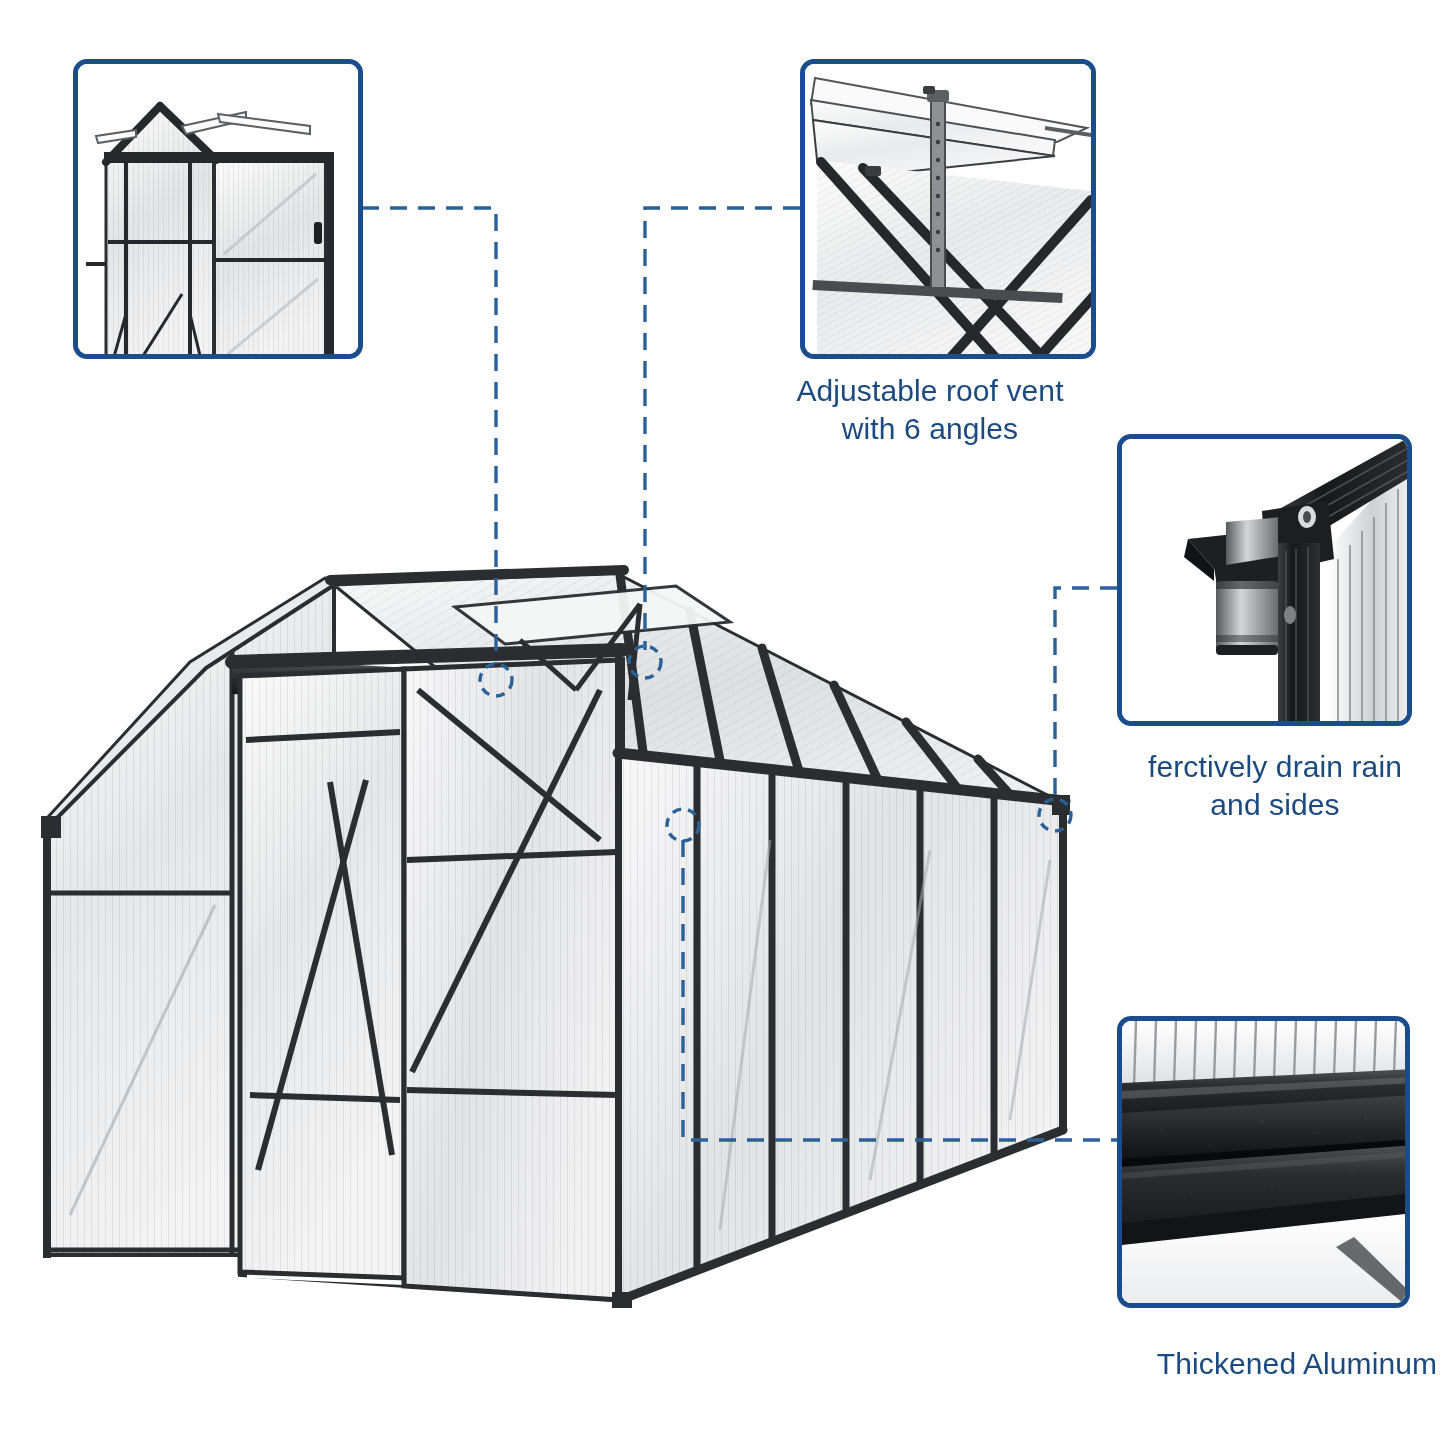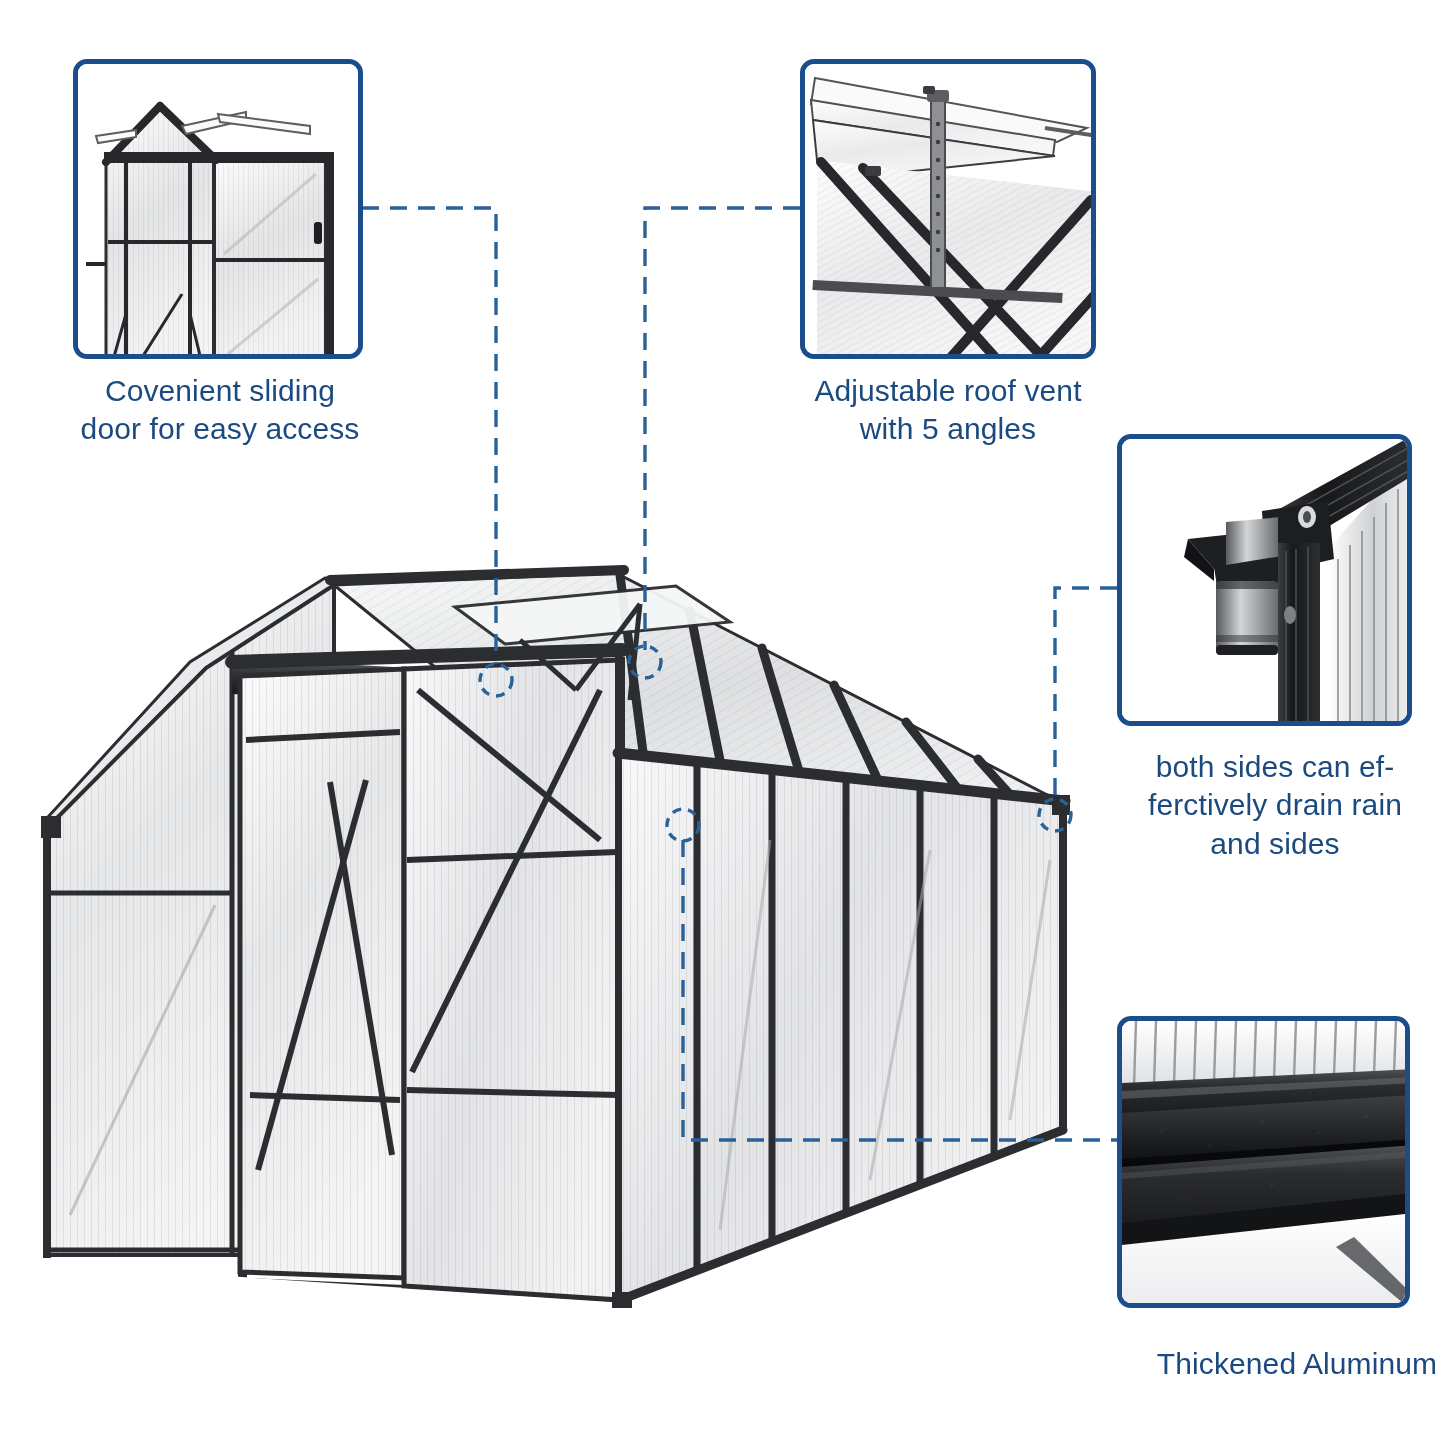--- a/index.html
+++ b/index.html
@@ -263,24 +263,20 @@
           <line x1="146" y1="190" x2="238" y2="110"></line>
           <line x1="150" y1="290" x2="240" y2="215"></line>
         </g>
 
         <rect x="236" y="158" width="8" height="22" rx="3" fill="#1d1f22"></rect>
 
         <rect x="248" y="88" width="8" height="212" fill="#26282b"></rect>
       </svg>
     </div>
   </div>
-  <div class="caption" style="left:60px; top:372px; width:320px;">
-    <div>Covenient sliding</div>
-    <div>door for easy access</div>
-  </div>
 
   <div class="panel" style="left:800px; top:59px; width:296px; height:300px;">
     <div class="photo">
       <svg viewBox="0 0 296 300" width="296" height="300">
         <defs>
           <linearGradient id="p2g" x1="0" y1="0" x2="0.6" y2="1">
             <stop offset="0" stop-color="#fdfdfd"></stop>
             <stop offset="0.5" stop-color="#e9eaeb"></stop>
             <stop offset="1" stop-color="#f7f7f8"></stop>
           </linearGradient>
@@ -324,23 +320,23 @@
 
         <g fill="#3a3c40">
           <rect x="60" y="102" width="16" height="10" rx="2"></rect>
           <rect x="118" y="22" width="12" height="8" rx="2"></rect>
         </g>
 
         <line x1="240" y1="64" x2="292" y2="72" stroke="#5c5e62" stroke-width="4"></line>
       </svg>
     </div>
   </div>
-  <div class="caption" style="left:785px; top:372px; width:326px;">
+  <div class="caption" style="left:767px; top:372px; width:326px;">
     <div>Adjustable roof vent</div>
-    <div>with 5 angles</div>
+    <div>with 6 angles</div>
   </div>
 
   <div class="panel" style="left:1117px; top:434px; width:295px; height:292px;">
     <div class="photo">
       <svg viewBox="0 0 295 292" width="295" height="292">
         <defs>
           <linearGradient id="p3dark" x1="0" y1="0" x2="1" y2="0">
             <stop offset="0" stop-color="#3c3e41"></stop>
             <stop offset="0.35" stop-color="#17181a"></stop>
             <stop offset="1" stop-color="#2c2e31"></stop>
@@ -394,21 +390,20 @@
         <g stroke="#55575b" stroke-width="1.5" opacity=".85">
           <line x1="164" y1="112" x2="164" y2="292"></line>
           <line x1="174" y1="110" x2="174" y2="292"></line>
           <line x1="186" y1="108" x2="186" y2="292"></line>
         </g>
         <ellipse cx="168" cy="176" rx="6" ry="9" fill="#7e8083"></ellipse>
       </svg>
     </div>
   </div>
   <div class="caption" style="left:1110px; top:748px; width:330px;">
-    <div>both sides can ef-</div>
     <div>ferctively drain rain</div>
     <div>and sides</div>
   </div>
 
   <div class="panel" style="left:1117px; top:1016px; width:293px; height:292px;">
     <div class="photo">
       <svg viewBox="0 0 293 292" width="293" height="292">
         <defs>
           <linearGradient id="p4sheet" x1="0" y1="0" x2="0" y2="1">
             <stop offset="0" stop-color="#ffffff"></stop>

